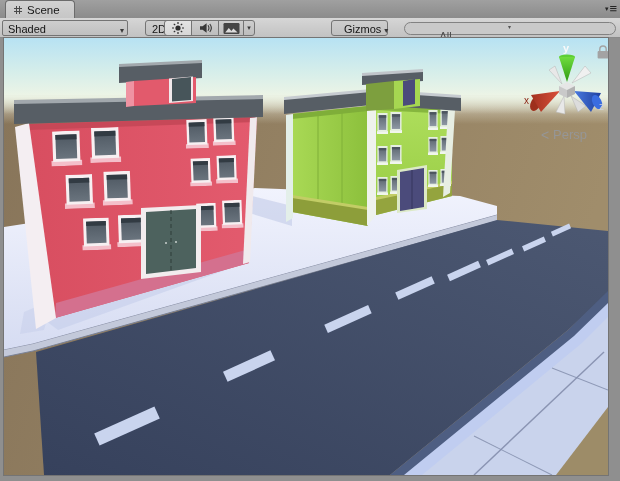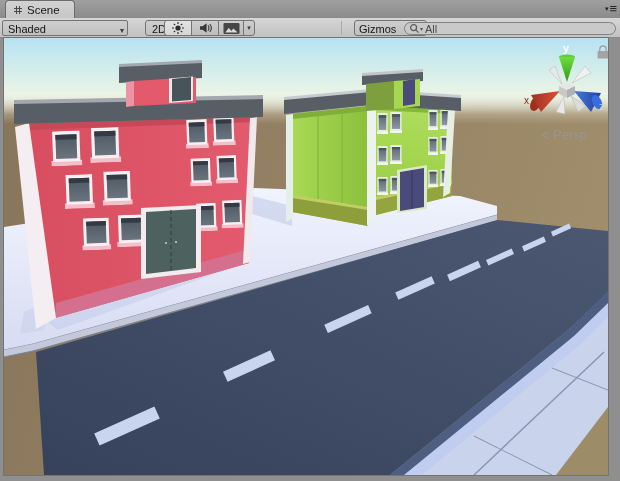--- a/index.html
+++ b/index.html
@@ -26,23 +26,23 @@
   .shaded{left:2px;width:126px;padding-left:5px;}
   .b2d{left:145px;width:28px;justify-content:center;border-radius:3px;}
   .group{left:164px;display:flex;position:absolute;top:2px;height:16px;}
   .seg{box-sizing:border-box;border:1px solid #747474;height:16px;display:flex;
     align-items:center;justify-content:center;background:linear-gradient(#cecece,#bdbdbd);}
   .seg+.seg{margin-left:-1px;}
   .seg.first{border-radius:3px 0 0 3px;}
   .seg.last{border-radius:0 3px 3px 0;}
   .seg.active{background:linear-gradient(#e4e4e4,#d6d6d6);}
   .seg.sun{width:28px;}.seg.audio{width:28px;}.seg.img{width:26px;}.seg.imgdd{width:12px;font-size:7px;color:#3a3a3a;}
-  .gizmosbtn{left:354px;width:73px;padding-left:4px;border-radius:3px;}
+  .gizmosbtn{left:331px;width:57px;padding-left:12px;border-radius:3px;}
   .search{left:404px;top:4px;width:212px;height:13px;position:absolute;border:1px solid #828282;
-    border-radius:8px;background:#c9c9c9;display:flex;align-items:center;padding:0 4px;box-sizing:border-box;}
+    border-radius:8px;background:#c9c9c9;display:flex;align-items:center;padding:0 4px;box-sizing:border-box;flex-direction:column;}
   .search .sdd{font-size:6px;color:#555;margin:0 1px 0 0;}
   .search input{flex:1;border:none;background:transparent;outline:none;
     font-family:"Liberation Sans",sans-serif;font-size:11px;color:#4c4c4c;padding:0;margin-left:1px;height:11px;}
   .divider{position:absolute;left:341px;top:3px;width:1px;height:14px;background:#a9a9a9;}
   
   .viewport{position:absolute;left:4px;top:38px;width:604px;height:437px;background:#9b8a6a;
     box-shadow:0 0 0 1px #747474;}
   .viewport svg{display:block;}
   svg text{font-family:"Liberation Sans",sans-serif;}
 </style>

